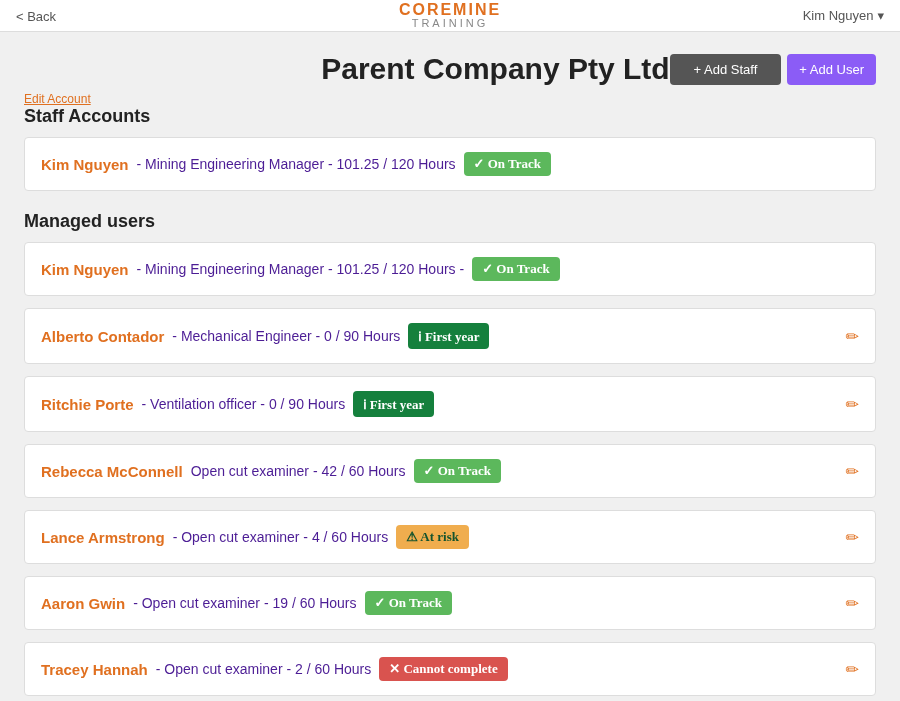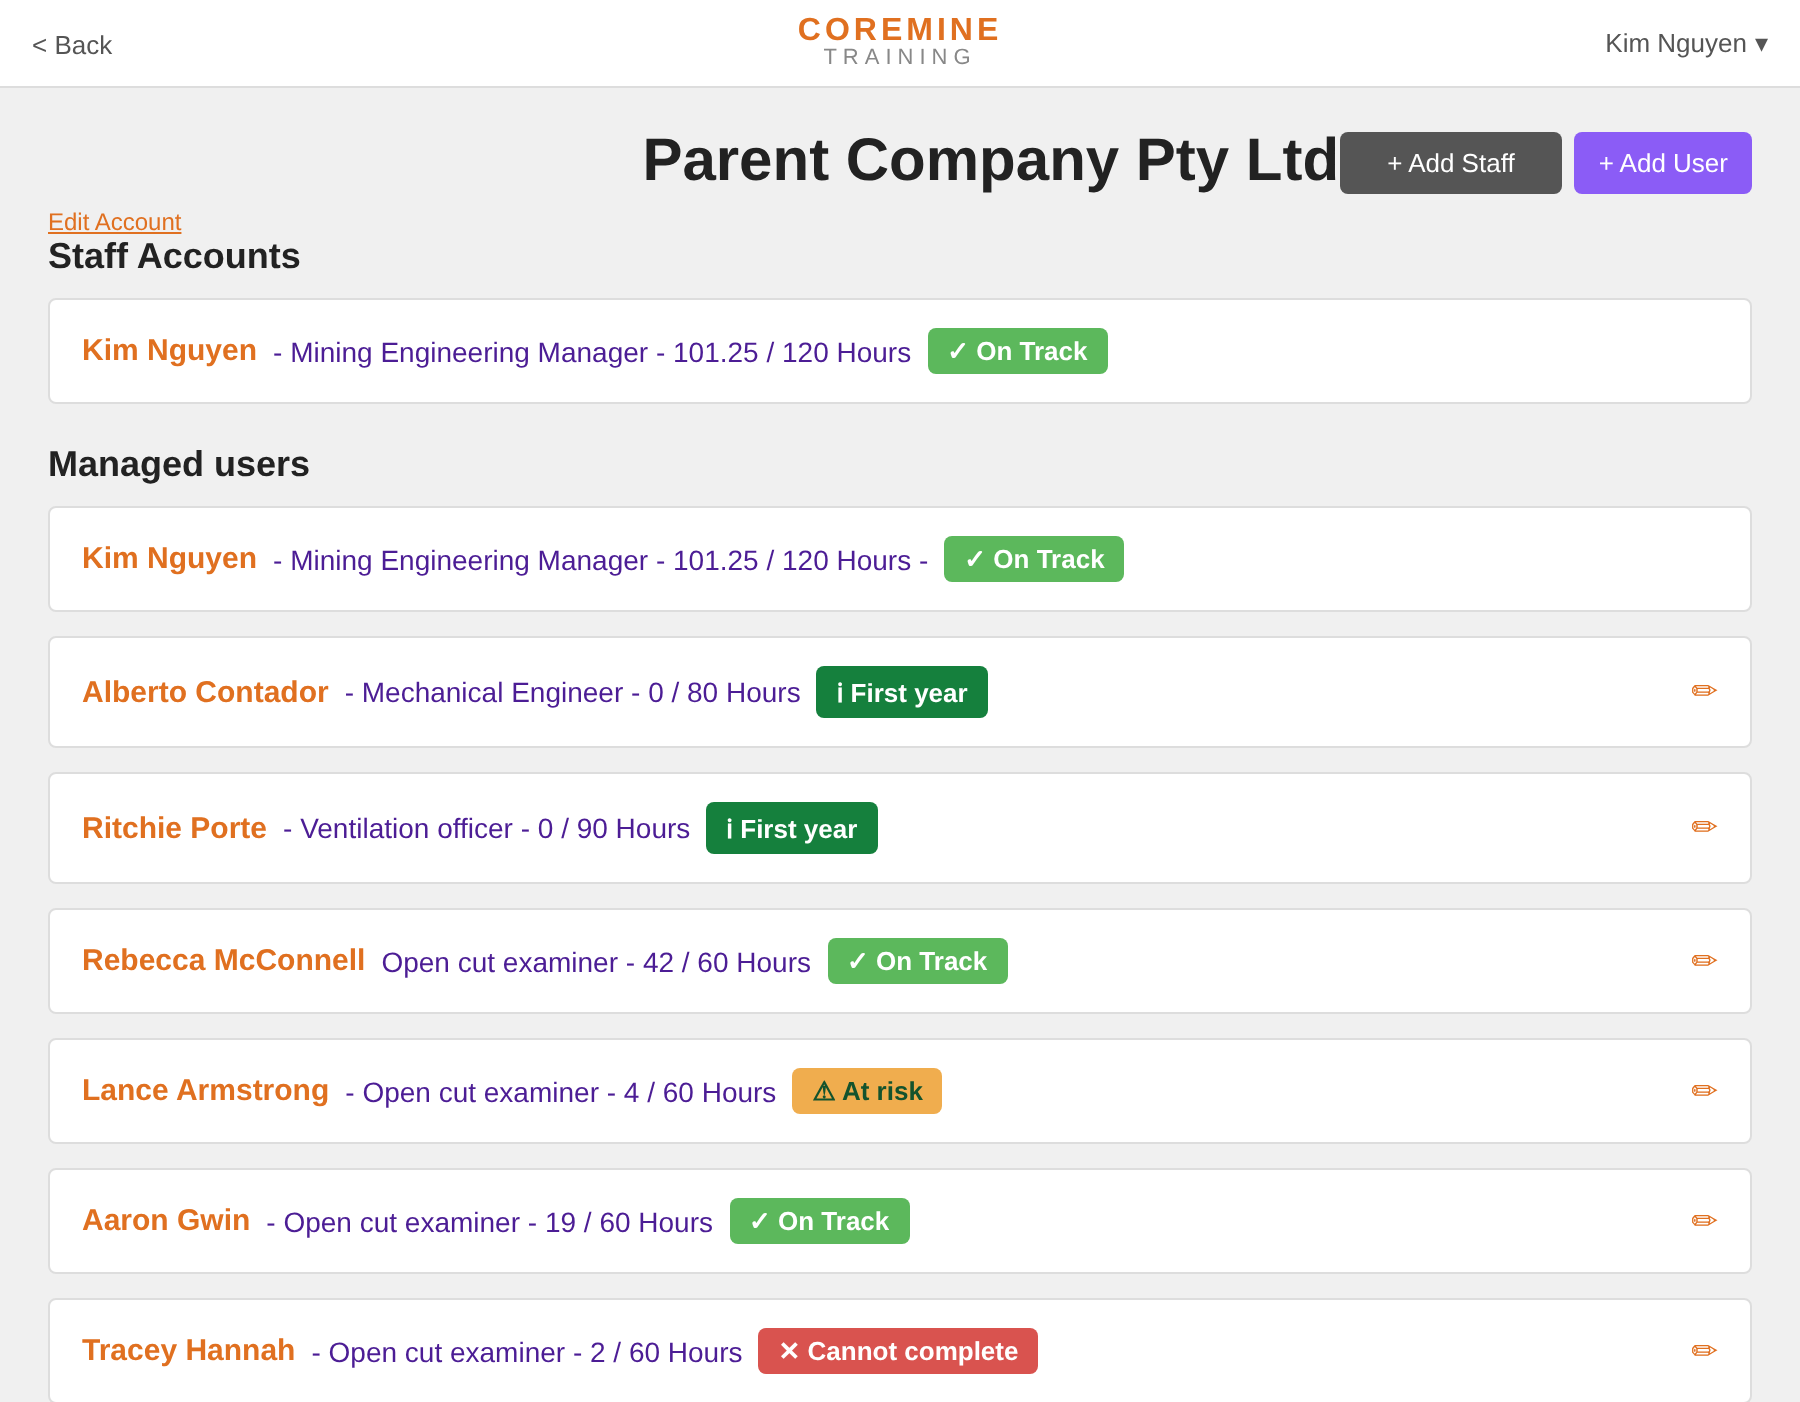--- a/index.html
+++ b/index.html
@@ -7,21 +7,21 @@
       font-family: Arial, sans-serif;
       background: #f0f0f0;
       font-size: 14px;
       color: #333;
     }
     
     .header {
       background: #fff;
       border-bottom: 1px solid #ddd;
       padding: 0 16px;
-      height: 44px;
+      height: 32px;
       display: flex;
       align-items: center;
       justify-content: space-between;
     }
     .header-left .back-link {
       color: #555;
       font-size: 13px;
       cursor: pointer;
       text-decoration: none;
     }
@@ -138,20 +138,21 @@
     
     .badge {
       display: inline-flex;
       align-items: center;
       gap: 4px;
       padding: 4px 10px;
       border-radius: 4px;
       font-size: 13px;
       font-weight: bold;
       color: #fff;
+      font-family: Liberation Serif, serif;
     }
     .badge-green { background: #5cb85c; }
     .badge-blue { background: #15803d; }
     .badge-yellow { background: #f0ad4e; color: #14532d; }
     .badge-red { background: #d9534f; }
     .edit-icon {
       color: #e07020;
       font-size: 16px;
       cursor: pointer;
     }
@@ -210,21 +211,21 @@
         <div class="card">
           <div class="card-left">
             <span class="user-name">Kim Nguyen</span>
             <span class="user-detail">- Mining Engineering Manager -  101.25 / 120 Hours -</span>
             <span class="badge badge-green">✓ On Track</span>
           </div>
         </div>
         <div class="card">
           <div class="card-left">
             <span class="user-name">Alberto Contador</span>
-            <span class="user-detail">- Mechanical Engineer -  0 / 80 Hours</span>
+            <span class="user-detail">- Mechanical Engineer -  0 / 90 Hours</span>
             <span class="badge badge-blue">ℹ First year</span>
           </div>
           <span class="edit-icon">✏</span>
         </div>
         <div class="card">
           <div class="card-left">
             <span class="user-name">Ritchie Porte</span>
             <span class="user-detail">- Ventilation officer -  0 / 90 Hours</span>
             <span class="badge badge-blue">ℹ First year</span>
           </div>

